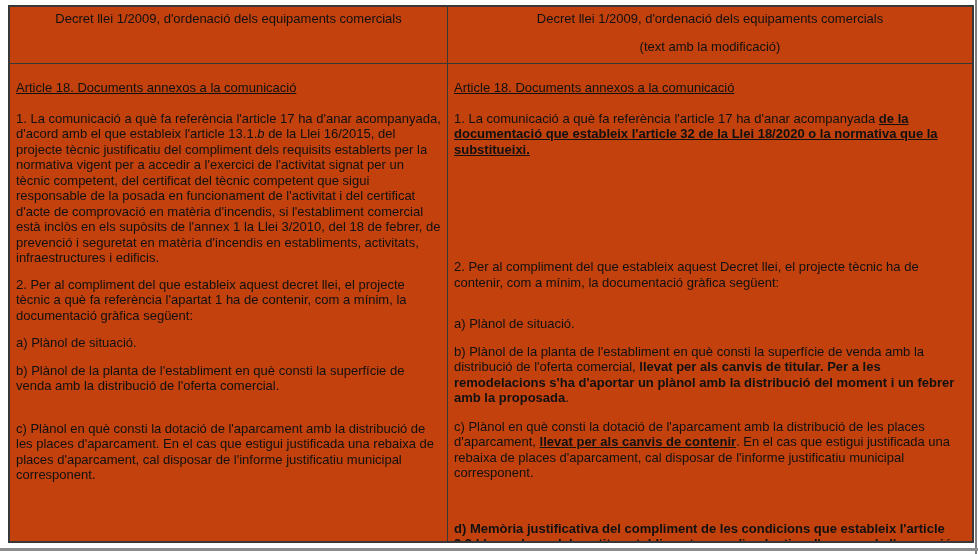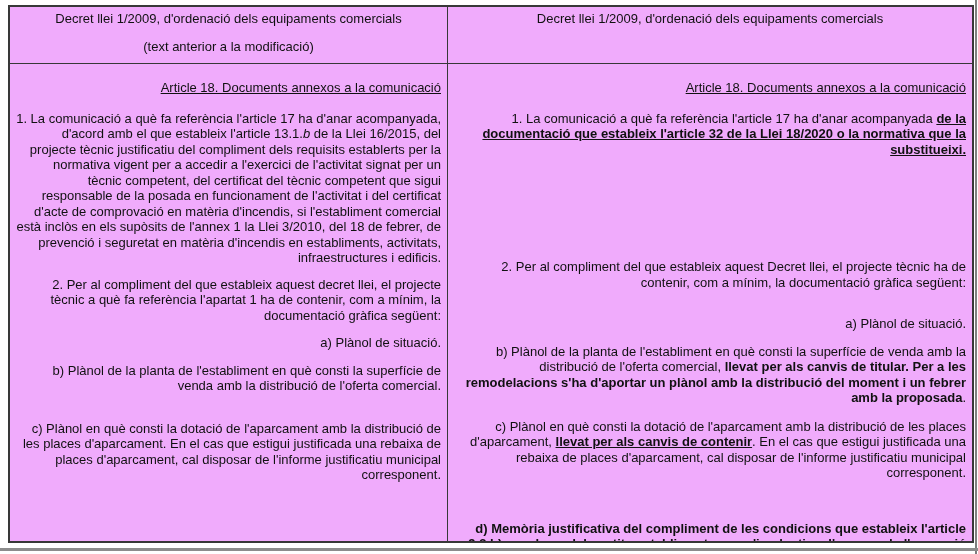--- a/index.html
+++ b/index.html
@@ -27,30 +27,30 @@
     background: #8c8c8c;
   }
   .doc-table {
     position: absolute;
     left: 8px; top: 5px;
     width: 966px; height: 538px;
     border: 2px solid #383838;
     display: grid;
     grid-template-columns: 438px 1fr;
     grid-template-rows: 57px 1fr;
-    background: #f0abfc;
+    background: #c2410c;
   }
   .cell { overflow: hidden; }
   .cell.col-left { border-right: 1.5px solid #383838; }
   .cell.row-header { border-bottom: 1.5px solid #383838; }
   .header-cell { text-align: center; font-size: 13px; line-height: 15.5px; }
   .header-title { margin-top: 4px; }
   .header-subtitle { margin-top: 12px; }
   .body-cell { padding: 0 6px; font-size: 13px; line-height: 15.5px; }
-  .body-cell p, .body-cell .heading { margin: 0; text-align: right; }
+  .body-cell p, .body-cell .heading { margin: 0; }
   .u { text-decoration: underline; }
   .bold { font-weight: bold; }
   .italic { font-style: italic; }
   .underline { text-decoration: underline; }
 
   
   .lc .heading { margin-top: 16px; }
   .lc .p1 { margin-top: 15px; }
   .lc .p2 { margin-top: 11px; }
   .lc .pa { margin-top: 12px; }
@@ -67,24 +67,24 @@
 </style>
 </head>
 <body>
 
 <div class="page">
 
   <div class="doc-table">
 
     <div class="cell row-header col-left header-cell">
       <div class="header-title">Decret llei 1/2009, d'ordenació dels equipaments comercials</div>
-      <div class="header-subtitle">(text anterior a la modificació)</div>
     </div>
     <div class="cell row-header header-cell">
       <div class="header-title">Decret llei 1/2009, d'ordenació dels equipaments comercials</div>
+      <div class="header-subtitle">(text amb la modificació)</div>
     </div>
 
     <div class="cell col-left body-cell lc">
       <div class="heading u">Article 18. Documents annexos a la comunicació</div>
       <p class="p1"><span>1. La comunicació a què fa referència l'article 17 ha d'anar acompanyada, d'acord amb el que estableix l'article 13.1.</span><span class="italic">b</span><span> de la Llei 16/2015, del projecte tècnic justificatiu del compliment dels requisits establerts per la normativa vigent per a accedir a l'exercici de l'activitat signat per un tècnic competent, del certificat del tècnic competent que sigui responsable de la posada en funcionament de l'activitat i del certificat d'acte de comprovació en matèria d'incendis, si l'establiment comercial està inclòs en els supòsits de l'annex 1 la Llei 3/2010, del 18 de febrer, de prevenció i seguretat en matèria d'incendis en establiments, activitats, infraestructures i edificis.</span></p>
       <p class="p2">2. Per al compliment del que estableix aquest decret llei, el projecte tècnic a què fa referència l'apartat 1 ha de contenir, com a mínim, la documentació gràfica següent:</p>
       <p class="pa">a) Plànol de situació.</p>
       <p class="pb">b) Plànol de la planta de l'establiment en què consti la superfície de venda amb la distribució de l'oferta comercial.</p>
       <p class="pc">c) Plànol en què consti la dotació de l'aparcament amb la distribució de les places d'aparcament. En el cas que estigui justificada una rebaixa de places d'aparcament, cal disposar de l'informe justificatiu municipal corresponent.</p>
     </div>

